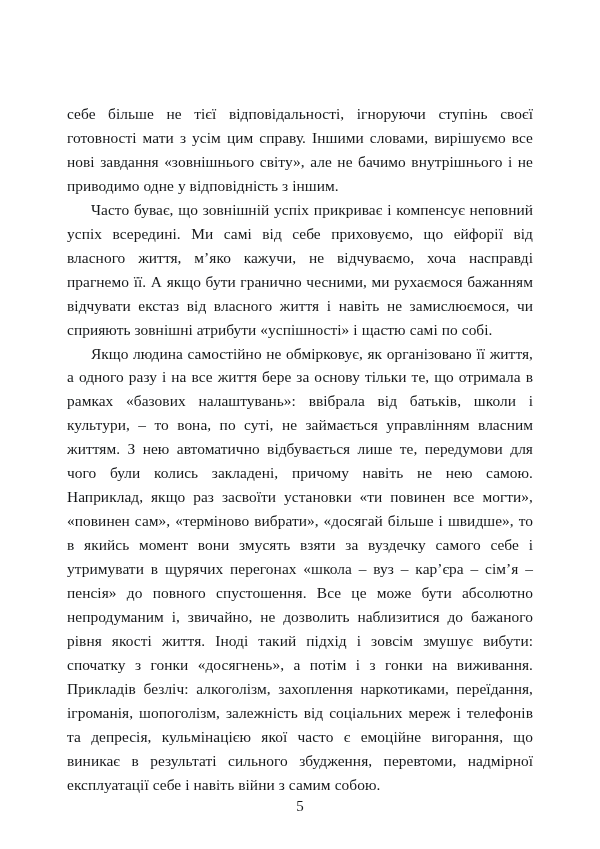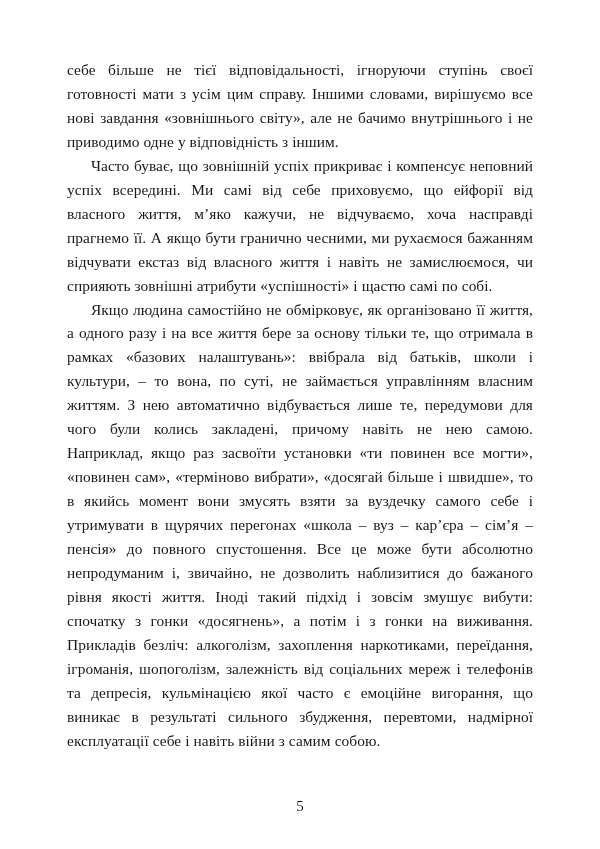--- a/index.html
+++ b/index.html
@@ -41,20 +41,21 @@
     font-size: 15.4px;
     line-height: 23.95px;
     letter-spacing: 0.05px;
     word-spacing: 0.1px;
     text-indent: 24px;
     hyphens: none;
   }
 
   .para.first {
     text-indent: 0;
+    margin-top: 44px;
   }
 
   .page-number {
     position: absolute;
     left: 0;
     top: 796px;
     width: 600px;
     text-align: center;
     font-size: 15px;
     line-height: 20px;

